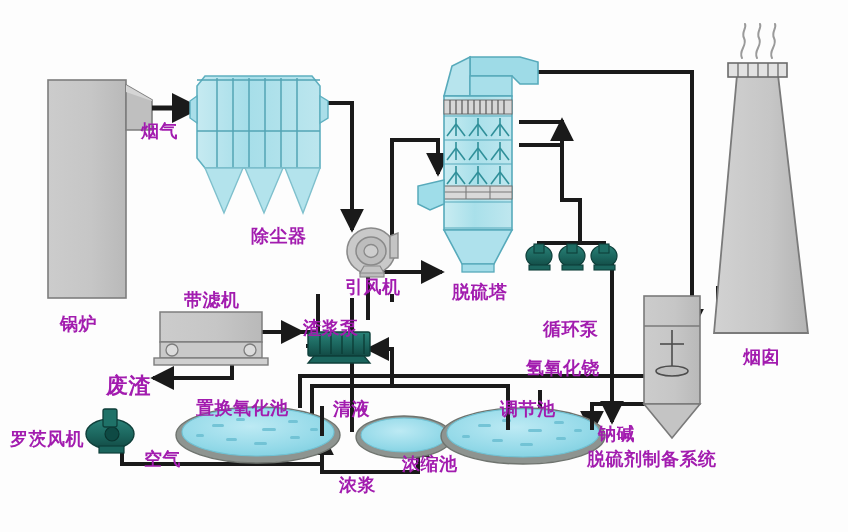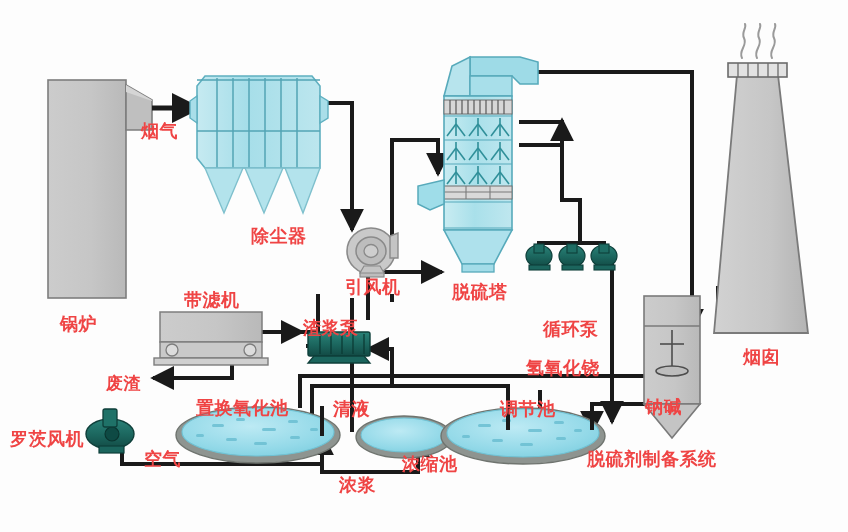--- a/index.html
+++ b/index.html
@@ -21,27 +21,27 @@
     position: absolute;
     left: 0;
     top: 0;
     width: 848px;
     height: 532px;
   }
   .lbl {
     position: absolute;
     font-family: "DejaVu Sans", "Liberation Sans", sans-serif;
     font-weight: bold;
-    color: #ef4444;
+    color: #a21caf;
     white-space: nowrap;
     line-height: 1;
     letter-spacing: 0.5px;
   }
   .lbl.s18 { font-size: 18px; }
-  .lbl.s17 { font-size: 17px; }
+  .lbl.s17 { font-size: 22px; }
 </style>
 </head>
 <body>
 
 <div id="stage">
 
   <svg id="diagram-svg" viewBox="0 0 848 532">
     <defs>
       <linearGradient id="gradGray" x1="0" y1="0" x2="1" y2="0">
         <stop offset="0%" stop-color="#cccccc"></stop>
@@ -381,16 +381,16 @@
   <div class="lbl s18" style="left:303px; top:319px;">渣浆泵</div>
   <div class="lbl s17" style="left:106px; top:375px;">废渣</div>
   <div class="lbl s18" style="left:10px;  top:430px;text-align:center;">罗茨风机</div>
   <div class="lbl s18" style="left:144px; top:450px;">空气</div>
   <div class="lbl s18" style="left:165px; top:399px;margin-left:31px;">置换氧化池</div>
   <div class="lbl s18" style="left:333px; top:400px;">清液</div>
   <div class="lbl s18" style="left:339px; top:476px;">浓浆</div>
   <div class="lbl s18" style="left:402px; top:455px;">浓缩池</div>
   <div class="lbl s18" style="left:526px; top:359px;font-family:Liberation Serif, serif;">氢氧化铙</div>
   <div class="lbl s18" style="left:500px; top:400px;">调节池</div>
-  <div class="lbl s18" style="left:598px; top:398px;padding-left:47px;">钠碱</div>
+  <div class="lbl s18" style="left:598px; top:425px;">钠碱</div>
   <div class="lbl s18" style="left:587px; top:450px;">脱硫剂制备系统</div>
 
 </div>
 
 </body></html>

